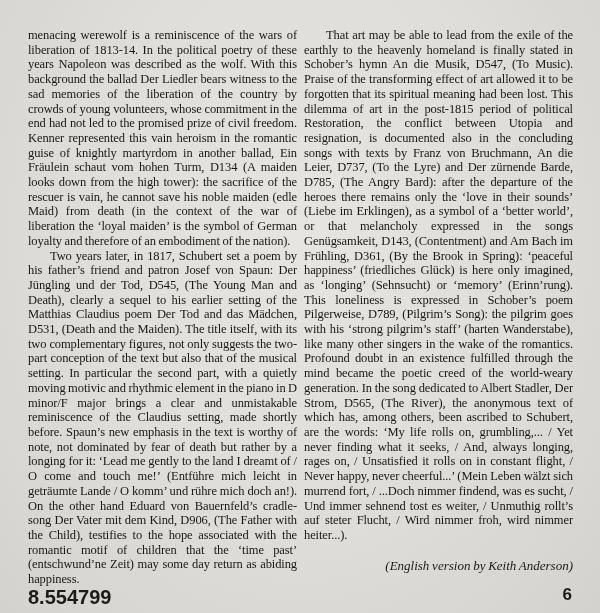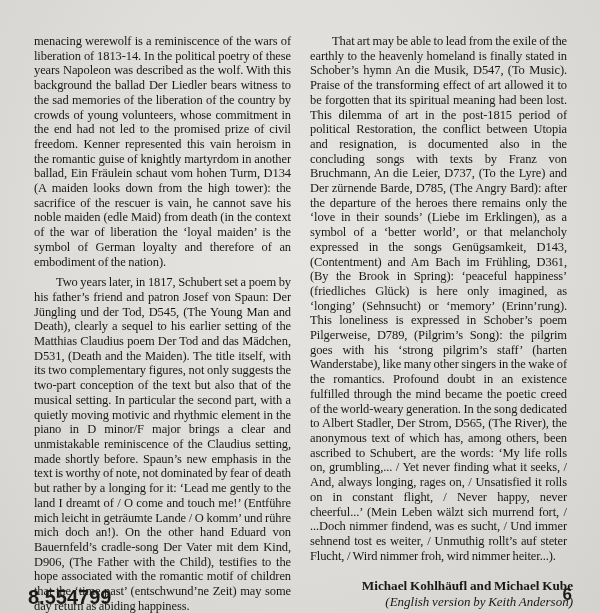--- a/index.html
+++ b/index.html
@@ -26,21 +26,21 @@
   }
   .col {
     width: 269px;
     font-size: 12.5px;
     line-height: 14.7px;
     text-align: justify;
     letter-spacing: -0.1px;
     word-spacing: -0.5px;
   }
   .col p.para {
-    margin: 6px;
+    margin: 0;
     padding: 0;
   }
   .col p.para.indent {
     text-indent: 22px;
   }
   .it {
   }
   .credits {
     margin-top: 15px;
     text-align: right;
@@ -82,20 +82,19 @@
   <div class="columns">
     <div class="col">
         <p class="para"><span>menacing werewolf is a reminiscence of the wars of liberation of 1813-14. In the political poetry of these years Napoleon was described as the wolf. With this background the ballad </span><span class="it">Der Liedler</span><span> bears witness to the sad memories of the liberation of the country by crowds of young volunteers, whose commitment in the end had not led to the promised prize of civil freedom. Kenner represented this vain heroism in the romantic guise of knightly martyrdom in another ballad, </span><span class="it">Ein Fräulein schaut vom hohen Turm, D134</span><span> (A maiden looks down from the high tower): the sacrifice of the rescuer is vain, he cannot save his noble maiden (</span><span class="it">edle Maid</span><span>) from death (in the context of the war of liberation the ‘loyal maiden’ is the symbol of German loyalty and therefore of an embodiment of the nation).</span></p>
         <p class="para indent"><span>Two years later, in 1817, Schubert set a poem by his father’s friend and patron Josef von Spaun: </span><span class="it">Der Jüngling und der Tod, D545</span><span>, (The Young Man and Death), clearly a sequel to his earlier setting of the Matthias Claudius poem </span><span class="it">Der Tod and das Mädchen, D531</span><span>, (Death and the Maiden). The title itself, with its two complementary figures, not only suggests the two-part conception of the text but also that of the musical setting. In particular the second part, with a quietly moving motivic and rhythmic element in the piano in D minor/F major brings a clear and unmistakable reminiscence of the Claudius setting, made shortly before. Spaun’s new emphasis in the text is worthy of note, not dominated by fear of death but rather by a longing for it: ‘Lead me gently to the land I dreamt of / O come and touch me!’ (</span><span class="it">Entführe mich leicht in geträumte Lande / O komm’ und rühre mich doch an!</span><span>). On the other hand Eduard von Bauernfeld’s cradle-song </span><span class="it">Der Vater mit dem Kind, D906</span><span>, (The Father with the Child), testifies to the hope associated with the romantic motif of children that the ‘time past’ (</span><span class="it">entschwund’ne Zeit</span><span>) may some day return as abiding happiness.</span></p>
       </div>
     <div class="col">
       <div>
           <p class="para indent"><span>That art may be able to lead from the exile of the earthly to the heavenly homeland is finally stated in Schober’s hymn </span><span class="it">An die Musik, D547</span><span>, (To Music). Praise of the transforming effect of art allowed it to be forgotten that its spiritual meaning had been lost. This dilemma of art in the post-1815 period of political Restoration, the conflict between Utopia and resignation, is documented also in the concluding songs with texts by Franz von Bruchmann, </span><span class="it">An die Leier, D737</span><span>, (To the Lyre) and </span><span class="it">Der zürnende Barde, D785</span><span>, (The Angry Bard): after the departure of the heroes there remains only the ‘love in their sounds’ (</span><span class="it">Liebe im Erklingen</span><span>), as a symbol of a ‘better world’, or that melancholy expressed in the songs </span><span class="it">Genügsamkeit, D143</span><span>, (Contentment) and </span><span class="it">Am Bach im Frühling, D361</span><span>, (By the Brook in Spring): ‘peaceful happiness’ (</span><span class="it">friedliches Glück</span><span>) is here only imagined, as ‘longing’ (</span><span class="it">Sehnsucht</span><span>) or ‘memory’ (</span><span class="it">Erinn’rung</span><span>). This loneliness is expressed in Schober’s poem </span><span class="it">Pilgerweise, D789</span><span>, (Pilgrim’s Song): the pilgrim goes with his ‘strong pilgrim’s staff’ (</span><span class="it">harten Wanderstabe</span><span>), like many other singers in the wake of the romantics. Profound doubt in an existence fulfilled through the mind became the poetic creed of the world-weary generation. In the song dedicated to Albert Stadler, </span><span class="it">Der Strom, D565</span><span>, (The River), the anonymous text of which has, among others, been ascribed to Schubert, are the words: ‘My life rolls on, grumbling,... / Yet never finding what it seeks, / And, always longing, rages on, / Unsatisfied it rolls on in constant flight, / Never happy, never cheerful...’ (</span><span class="it">Mein Leben wälzt sich murrend fort, / ...Doch nimmer findend, was es sucht, / Und immer sehnend tost es weiter, / Unmuthig rollt’s auf steter Flucht, / Wird nimmer froh, wird nimmer heiter</span><span>...).</span></p>
         </div>
       <div class="credits">
-        <div class="credit-authors">Michael Kohlhäufl and Michael Kube</div>
         <div class="credit-translation">(English version by Keith Anderson)</div>
       </div>
     </div>
   </div>
   <div class="footer-catalog">8.554799</div>
   <div class="footer-page">6</div>
 </div>
 
 </body></html>

